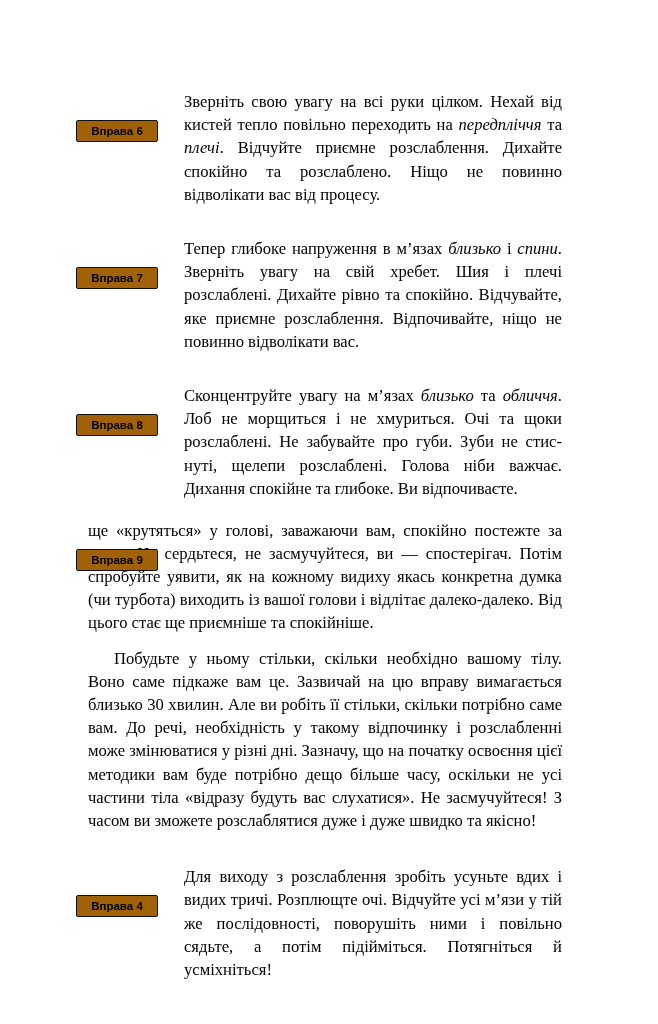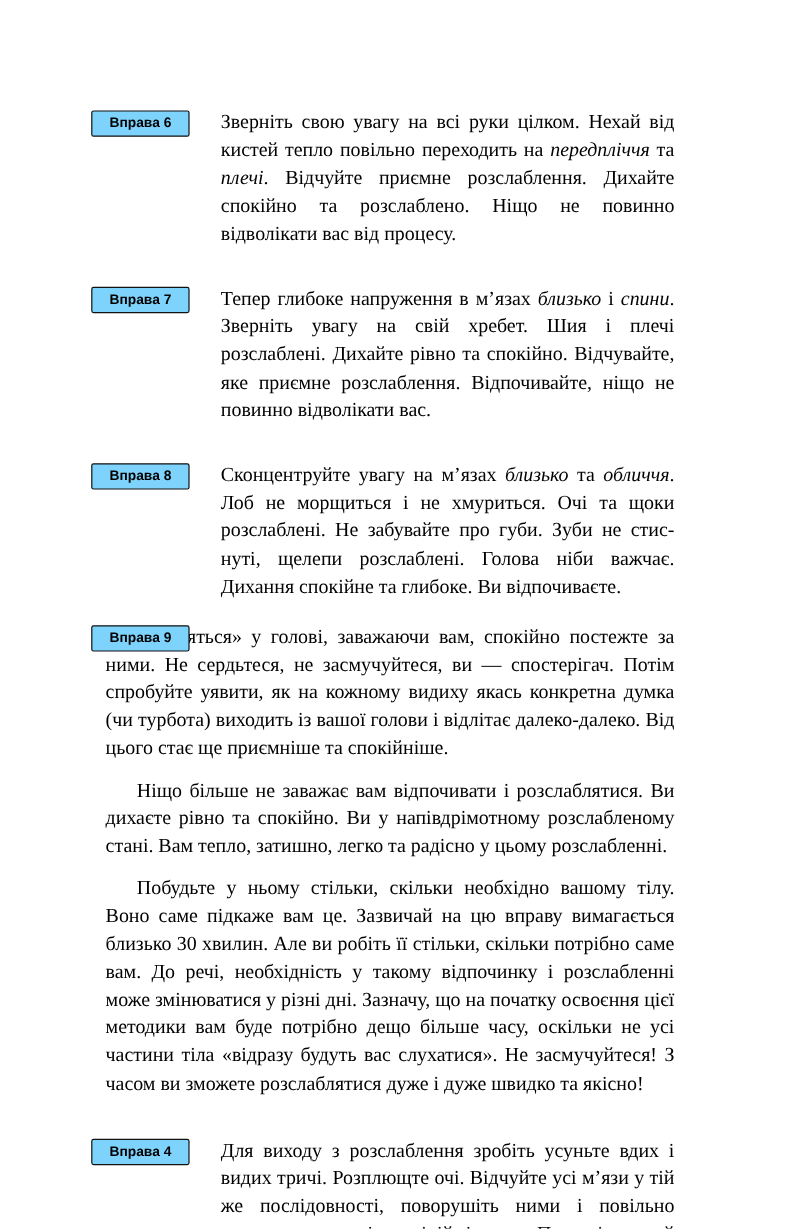--- a/index.html
+++ b/index.html
@@ -23,33 +23,33 @@
     box-sizing: border-box;
     padding: 78px 84px 0 76px;
   }
   .block {
     position: relative;
     margin-bottom: 12px;
   }
   .exercise-label {
     position: absolute;
     left: 0;
-    top: 2px;
+    top: 30px;
     width: 82px;
     box-sizing: border-box;
     border: 1.4px solid #111111;
     border-radius: 2px;
     text-align: center;
     font-family: "Liberation Sans", sans-serif;
     font-weight: bold;
     font-size: 11.5px;
     line-height: 14px;
     padding: 3px 0 3px 0;
     letter-spacing: 0px;
-    background: #7dd3fc;
+    background: #a16207;
   }
   .para {
     font-size: 16.6px;
     line-height: 23.2px;
     text-align: justify;
     text-justify: inter-word;
     hyphens: manual;
     margin: 12px;
   }
   .para.indented-block {
@@ -118,21 +118,20 @@
     <p class="para indented-block"><span>Сконцентруйте увагу на м’язах </span><em>близько</em><span> та </span><em>облич­чя</em><span>. Лоб не морщиться і не хмуриться. Очі та щоки розслаблені. Не забувайте про губи. Зуби не стис­нуті, щелепи розслаблені. Голова ніби важчає. Дихання спокійне та глибоке. Ви відпочиваєте.</span></p>
   </div>
 
   <div class="spacer-small"></div>
 
   <div class="block">
     <div class="exercise-label">Вправа 9</div>
     <p class="para plain-noindent" style="margin-top:-0.5px;"> ще «крутяться» у голові, зава­жаючи вам, спокійно постежте за ними. Не сер­дьтеся, не засмучуйтеся, ви — спостерігач. Потім спробуйте уявити, як на кожному видиху якась конкретна думка (чи турбота) виходить із вашої голови і відлітає далеко-далеко. Від цього стає ще приємніше та спокійніше.</p>
   </div>
 
-  <p class="para plain">Ніщо більше не заважає вам відпочивати і розслаблятися. Ви дихаєте рівно та спокійно. Ви у напівдрімотному розслабленому стані. Вам тепло, затишно, легко та радісно у цьому розслабленні.</p>
 
   <p class="para plain">Побудьте у ньому стільки, скільки необхідно вашому тілу. Воно саме підкаже вам це. Зазвичай на цю вправу вимагається близько 30 хвилин. Але ви робіть її стільки, скільки потрібно саме вам. До речі, необхідність у такому відпочинку і розслабленні може змінюватися у різні дні. Зазначу, що на початку освоєння цієї методики вам буде потрібно дещо більше часу, оскільки не усі частини тіла «відразу будуть вас слухатися». Не засмучуйтеся! З часом ви зможете розслаблятися дуже і дуже швидко та якісно!</p>
 
   <div class="spacer-mid"></div>
 
   <div class="block">
     <div class="exercise-label">Вправа 4</div>
     <p class="para indented-block">Для виходу з розслаблення зробіть усуньте вдих і видих тричі. Розплющте очі. Відчуйте усі м’язи у тій же послідовності, поворушіть ними і повільно сядьте, а потім підійміться. Потягніться й усміхніться!</p>
   </div>
 

